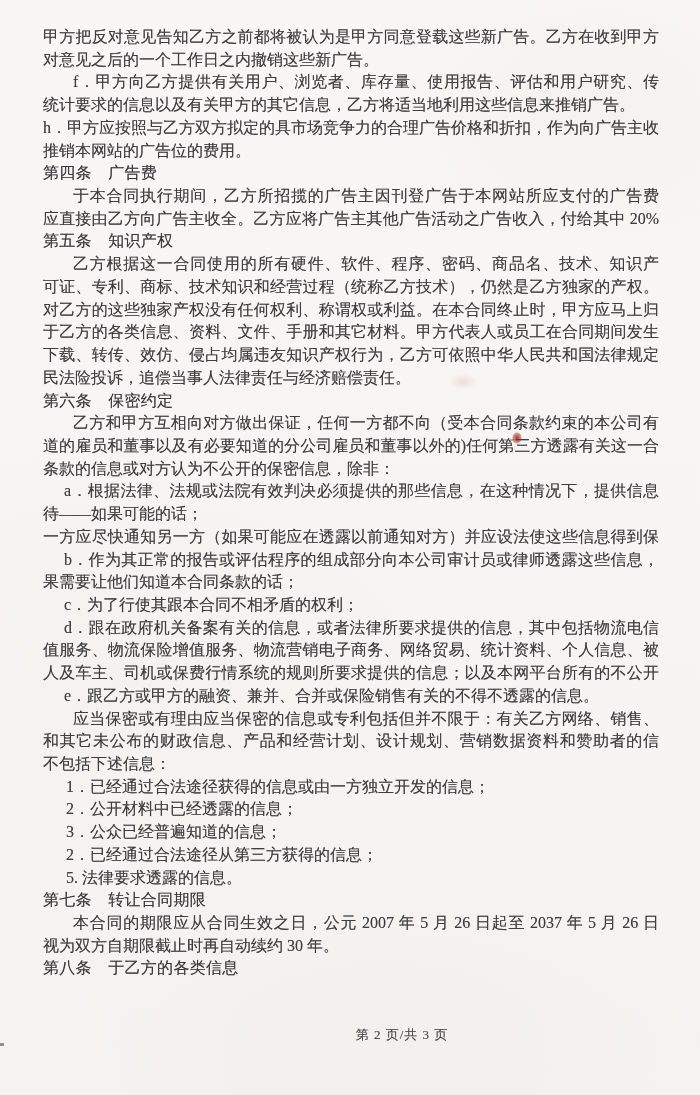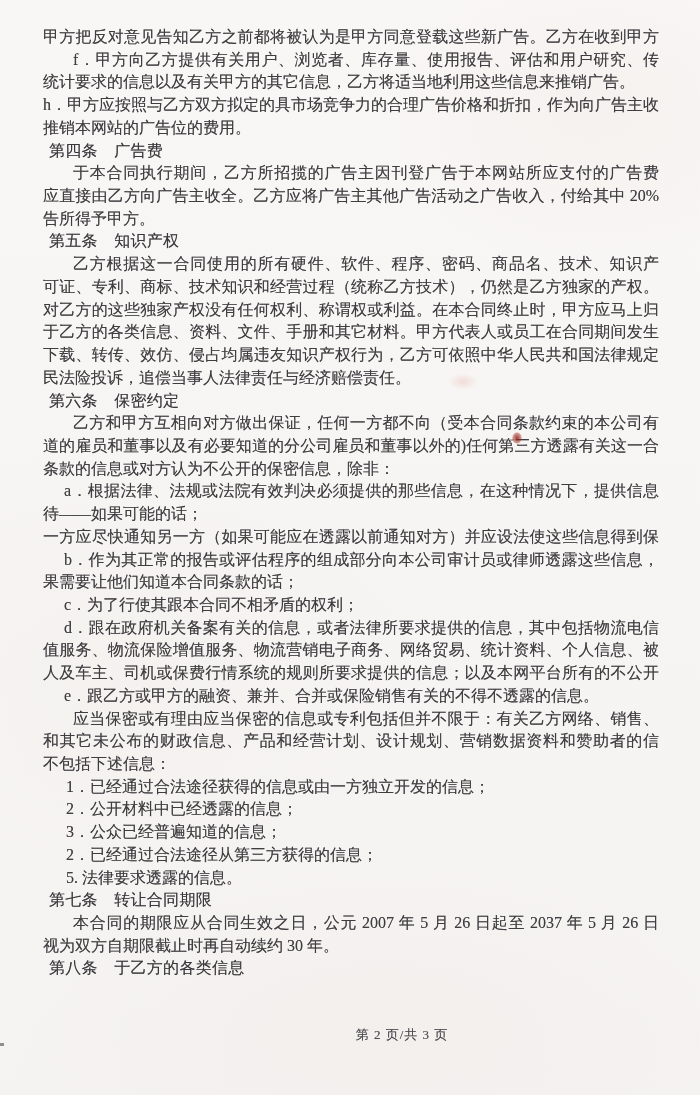--- a/index.html
+++ b/index.html
@@ -31,21 +31,21 @@
     height: 22.72px;
     line-height: 22.72px;
     overflow: hidden;
     text-align: justify;
     text-justify: inter-character;
   }
   .jf { text-align-last: justify; }
   .lp { text-indent: 30px; }  
   .li { text-indent: 21px; }  
   .ln { text-indent: 23px; }  
-  .hd { letter-spacing: 0.3px; color: #39383c; margin-left: 6px; }
+  .hd { letter-spacing: 0.3px; color: #39383c; }
   .footer {
     position: absolute;
     left: 16px;
     top: 1026px;
     width: 692px;
     text-align: center;
     font-size: 13px;
     letter-spacing: 1px;
     color: #4a494c;
     text-shadow: 0 0 0.6px rgba(80,78,82,0.5);
@@ -76,28 +76,28 @@
     width: 4px;
     height: 3px;
     background: rgba(60,58,60,0.55);
   }
 </style>
 </head>
 <body>
 
 <div class="page">
     <div class="line jf">甲方把反对意见告知乙方之前都将被认为是甲方同意登载这些新广告。乙方在收到甲方的反.</div>
+    <div class="line">对意见之后的一个工作日之内撤销这些新广告。</div>
     <div class="line lp jf">f．甲方向乙方提供有关用户、浏览者、库存量、使用报告、评估和用户研究、传送、</div>
     <div class="line">统计要求的信息以及有关甲方的其它信息，乙方将适当地利用这些信息来推销广告。</div>
     <div class="line jf">h．甲方应按照与乙方双方拟定的具市场竞争力的合理广告价格和折扣，作为向广告主收取</div>
     <div class="line">推销本网站的广告位的费用。</div>
     <div class="line hd">第四条　广告费</div>
     <div class="line lp jf">于本合同执行期间，乙方所招揽的广告主因刊登广告于本网站所应支付的广告费用，均</div>
     <div class="line jf">应直接由乙方向广告主收全。乙方应将广告主其他广告活动之广告收入，付给其中 20%之广</div>
-    <div class="line">告所得予甲方。</div>
     <div class="line hd">第五条　知识产权</div>
     <div class="line lp jf">乙方根据这一合同使用的所有硬件、软件、程序、密码、商品名、技术、知识产权、许</div>
     <div class="line jf">可证、专利、商标、技术知识和经营过程（统称乙方技术），仍然是乙方独家的产权。甲方</div>
     <div class="line jf">对乙方的这些独家产权没有任何权利、称谓权或利益。在本合同终止时，甲方应马上归还属</div>
     <div class="line jf">于乙方的各类信息、资料、文件、手册和其它材料。甲方代表人或员工在合同期间发生窃取、</div>
     <div class="line jf">下载、转传、效仿、侵占均属违友知识产权行为，乙方可依照中华人民共和国法律规定向人</div>
     <div class="line">民法险投诉，追偿当事人法律责任与经济赔偿责任。</div>
     <div class="line hd">第六条　保密约定</div>
     <div class="line lp jf">乙方和甲方互相向对方做出保证，任何一方都不向（受本合同条款约束的本公司有权知</div>
     <div class="line jf">道的雇员和董事以及有必要知道的分公司雇员和董事以外的)任何第三方透露有关这一合同</div>

